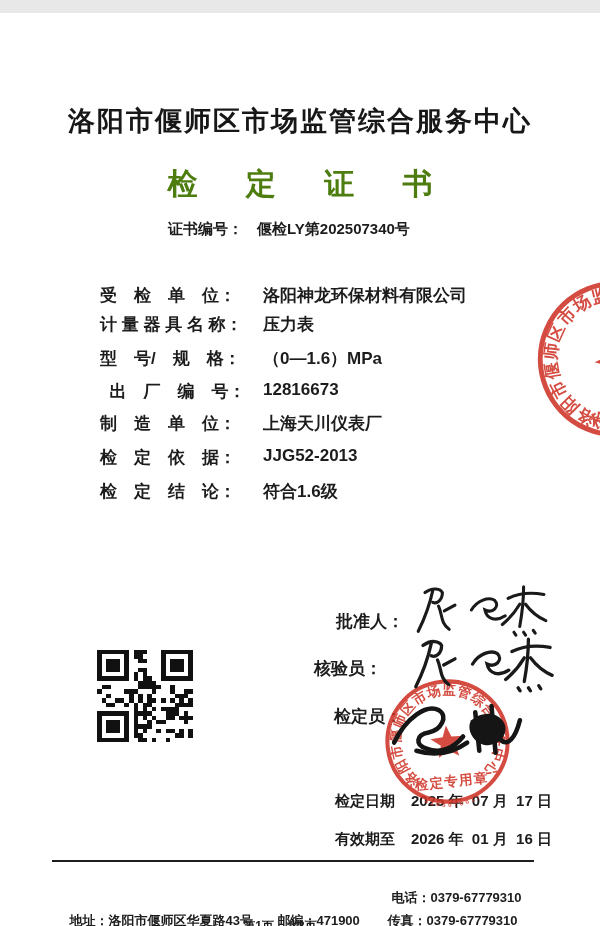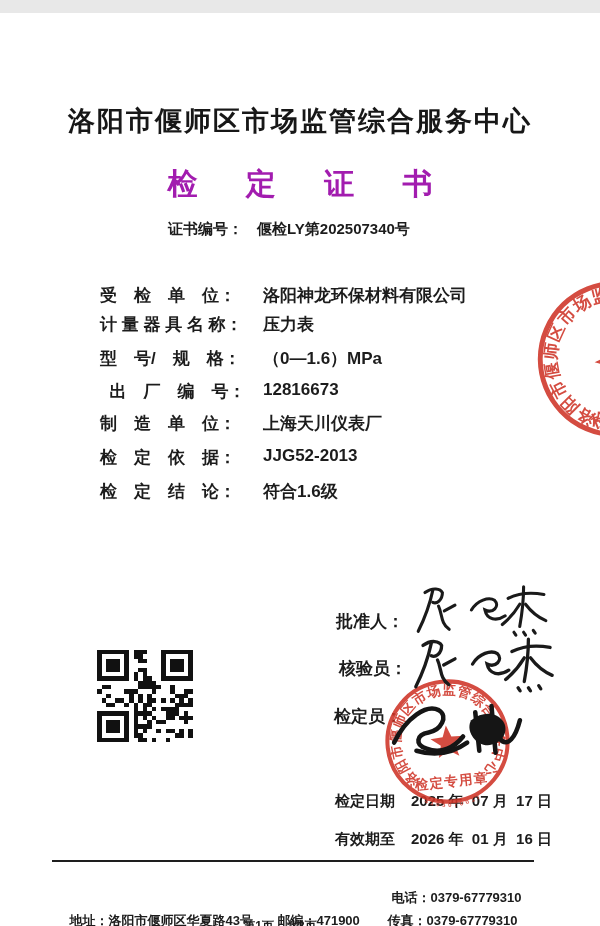--- a/index.html
+++ b/index.html
@@ -7,32 +7,32 @@
     position:relative; width:600px; height:926px; margin:13px auto;
     background:#ffffff; overflow:hidden; color:#1c1c1c;
     font-family:"Liberation Sans", sans-serif; font-weight:700;
   }
   .org-name {
     position:absolute; top:90px; left:0; width:600px; text-align:center;
     font-size:27px; letter-spacing:2px; color:#171717;
   }
   .doc-title {
     position:absolute; top:151px; left:0; width:600px; text-align:center;
-    font-size:30px; letter-spacing:20px; text-indent:20px; color:#a21caf;
+    font-size:30px; letter-spacing:20px; text-indent:20px; color:#4d7c0f;
   }
   .cert-no-row { position:absolute; top:207px; left:168px; font-size:15px; }
   .cert-no-row .val { margin-left:14px; }
   .fields { position:absolute; top:271px; left:93px; width:440px; }
   .f-row { position:absolute; left:7px; display:flex; font-size:17px; }
   .f-row .f-label { width:155px; white-space:pre; }
   .f-row .f-value { margin-left:8px; white-space:pre; }
   .r0{top:0px;} .r1{top:29px;} .r2{top:63px;} .r3{top:96px;text-align:center;}
   .r4{top:128px;} .r5{top:162px;} .r6{top:196px;}
   .sig-label { position:absolute; font-size:17px; z-index:2; }
-  .sl1{top:597px;left:336px;} .sl2{top:644px;left:339px;} .sl3{top:692px;left:334px;}
+  .sl1{top:597px;left:336px;} .sl2{top:644px;left:314px;} .sl3{top:692px;left:334px;}
   .sig-svg { position:absolute; z-index:4; }
   .sg1{top:568px;left:412px;width:142px;height:58px;}
   .sg2{top:620px;left:410px;width:150px;height:62px;}
   .sg3{top:678px;left:386px;width:142px;height:88px;}
   .qr { position:absolute; top:637px; left:97px; width:96px; height:92px; z-index:1; }
   .seal { position:absolute; color:#cf3427; opacity:.88; z-index:3; }
   .seal-tr { top:261px; left:531px; width:170px; height:170px; transform:rotate(-22deg); }
   .seal-bl { top:661px; left:380px; width:135px; height:135px; transform:rotate(-6deg); }
   .date-row { position:absolute; left:335px; font-size:15px; z-index:2; }
   .d1{top:779px;} .d2{top:817px;}

